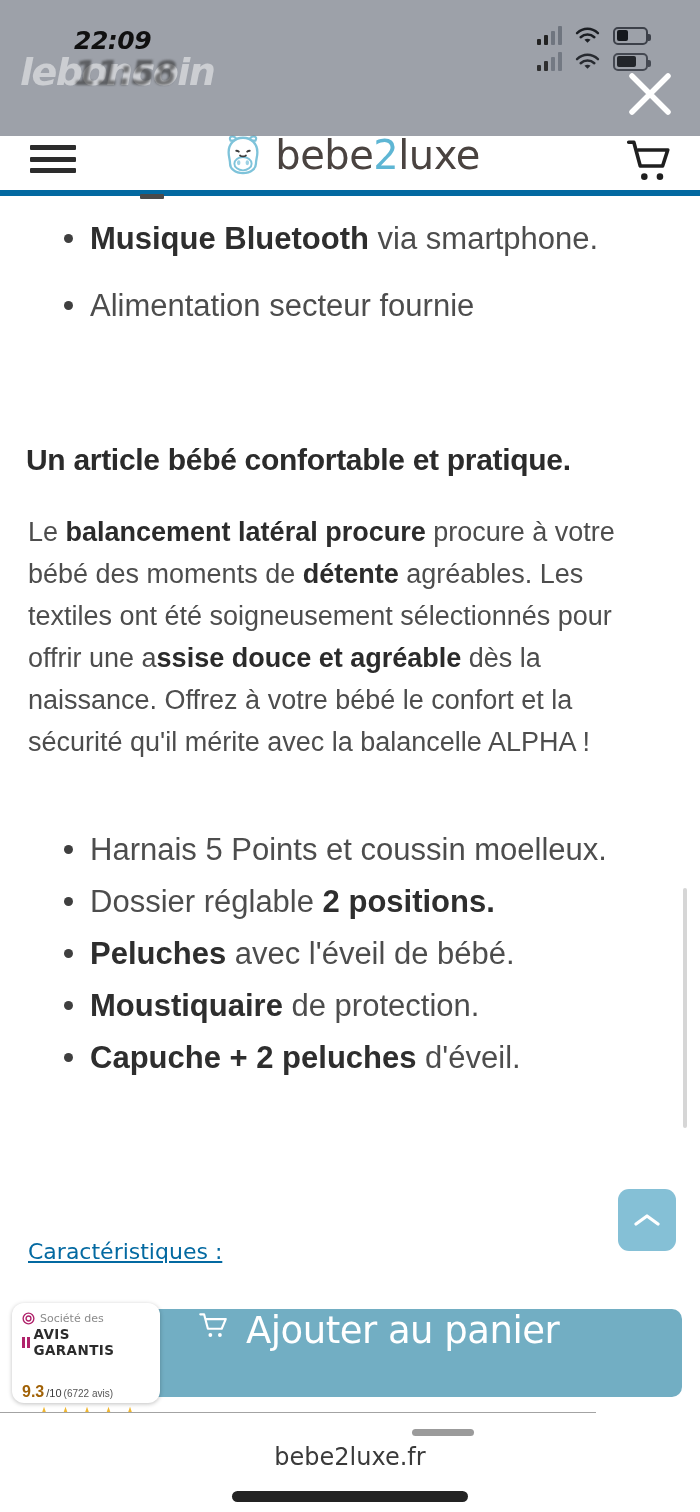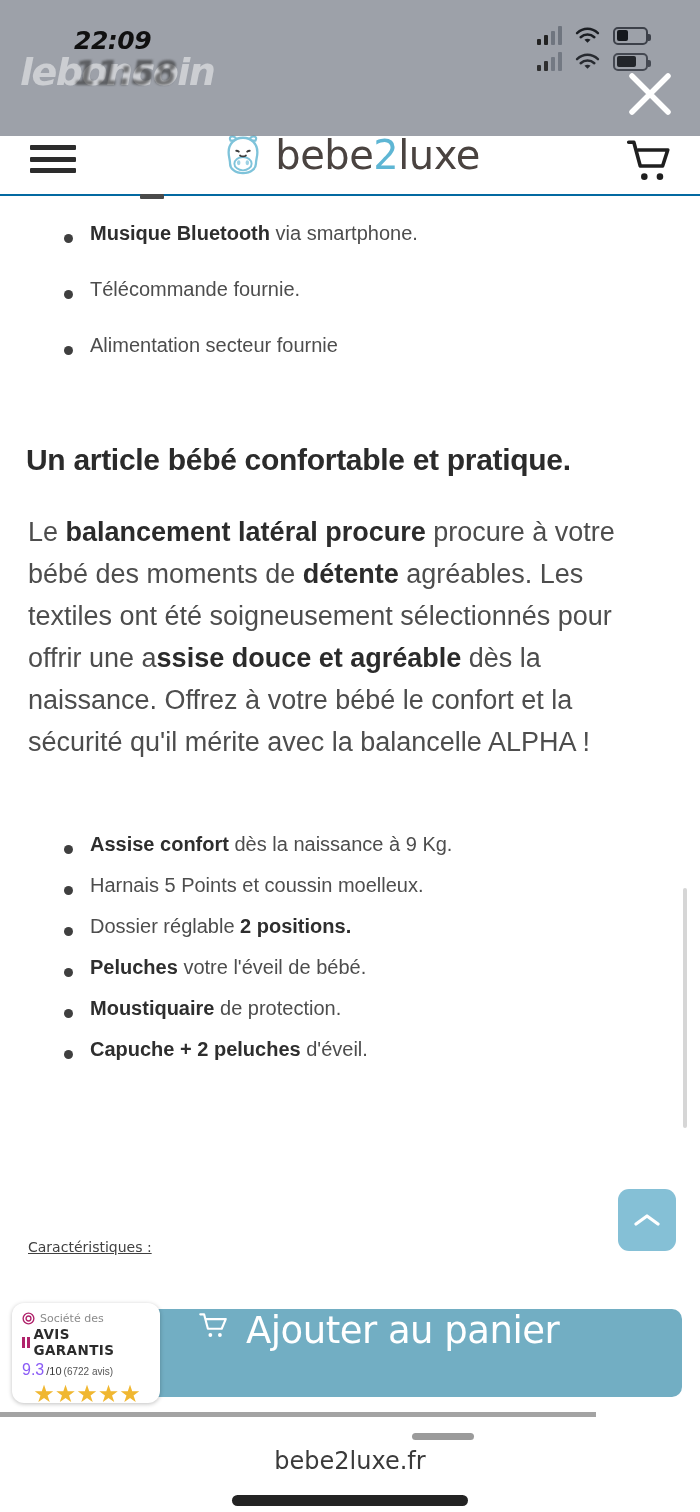--- a/index.html
+++ b/index.html
@@ -14,21 +14,21 @@
     width: 700px; height: 1512px;
     background: #ffffff;
     overflow: hidden;
   }
 
   
   .site-header {
     position: absolute; top: 0; left: 0;
     width: 700px; height: 196px;
     background: #ffffff;
-    border-bottom: 2px solid #0369a1;
+    border-bottom: 6px solid #0369a1;
   }
   .hamburger {
     position: absolute; left: 30px; top: 142px;
     width: 46px; height: 34px;
     display: flex; flex-direction: column; justify-content: space-between;
     padding: 3px 0;
   }
   .hamburger span {
     display: block; height: 5px; width: 100%;
     background: #2c2c2c; border-radius: 1px;
@@ -50,21 +50,21 @@
   .content { position: absolute; top: 196px; left: 0; width: 700px; }
 
   .cut-fragment {
     position: absolute; left: 140px; top: -2px;
     width: 24px; height: 5px; background: #4a4a4a; border-radius: 1px;
   }
 
   ul.feature-list { list-style: none; }
   ul.feature-list li {
     position: relative;
-    font-size: 20px;
+    font-size: 31px;
     line-height: 1.0;
     color: #4d4d4d;
     padding-left: 38px;
   }
   ul.feature-list li::before {
     content: "";
     position: absolute; left: 12px; top: 11px;
     width: 9px; height: 9px; border-radius: 50%; background: #3f3f3f;
   }
   ul.feature-list li b { color: #2e2e2e; font-weight: 700; }
@@ -82,21 +82,21 @@
     position: absolute; left: 28px; top: 315px; width: 640px;
     font-size: 27px; line-height: 42px; color: #4d4d4d;
   }
   .para b { color: #2b2b2b; font-weight: 700; }
 
   .list-spec { position: absolute; left: 52px; top: 638px; width: 610px; }
   .list-spec li { margin-bottom: 21px; }
 
   .charac {
     position: absolute; left: 28px; top: 1043px;
-    font-size: 14px; color: #404040;
+    font-size: 22px; color: #0369a1;
     text-decoration: underline;
     font-family: "DejaVu Sans", sans-serif;
   }
 
   
   .scroll-top {
     position: absolute; right: 24px; top: 1189px;
     width: 58px; height: 62px; border-radius: 11px;
     background: #85c0d6;
     display: flex; align-items: center; justify-content: center;
@@ -129,42 +129,42 @@
   .avis-row1 { display: flex; align-items: flex-start; gap: 5px; }
   .avis-soc { font-size: 11px; color: #8a8a8a; font-family: "DejaVu Sans", sans-serif; }
   .avis-row2 { display: flex; align-items: center; gap: 4px; margin-top: 1px; }
   .avis-bars { display: flex; gap: 1.5px; }
   .avis-bars i { display: block; width: 3px; height: 11px; background: #b0236b; }
   .avis-garantis {
     font-size: 13.5px; font-weight: 700; color: #2c2c2c;
     letter-spacing: 0.4px; font-family: "DejaVu Sans", sans-serif;
   }
   .avis-row3 { margin-top: 3px; display: flex; align-items: baseline; gap: 2px; }
-  .avis-score { font-size: 16px; font-weight: 400; color: #8b5cf6; }
+  .avis-score { font-size: 16px; font-weight: 700; color: #a16207; margin-top: 22px; }
   .avis-outof { font-size: 11px; color: #3a3a3a; }
   .avis-count { font-size: 10px; color: #555; }
   .avis-stars {
     margin-top: 3px; display: flex; gap: 1px; justify-content: center;
     font-size: 24px; color: #f0b731; line-height: 1;
   }
   .cart-cta {
     position: absolute; left: 178px; top: 0; height: 88px;
     display: flex; gap: 16px;
   }
   .cart-cta-icon { width: 34px; height: 34px; }
   .cart-cta-label {
     font-size: 37px; color: #ffffff; font-weight: 400;
     font-family: "DejaVu Sans", sans-serif; letter-spacing: -0.5px;
   }
 
   
   .browser-footer {
     position: absolute; left: 0; top: 1412px;
     width: 596px; height: 100px;
-    background: #ffffff; border-top: 5px solid #a3a3a3;
+    background: #ffffff; border-top: 1px solid #a3a3a3;
   }
   .footer-url {
     position: absolute; left: 0; top: 30px; width: 700px;
     text-align: center; font-size: 24px; color: #3a3a3a;
     font-family: "DejaVu Sans", sans-serif;
   }
   .footer-dash {
     position: absolute; right: 122px; top: 16px;
     width: 62px; height: 7px; border-radius: 4px; background: #9b9b9b;
   }
@@ -259,35 +259,33 @@
       <circle cx="23" cy="26" r="2.1" fill="#1f1f1f"></circle>
     </svg>
   </div>
 
   <div class="content">
 
     <div class="cut-fragment"></div>
 
     <ul class="feature-list list-top">
       <li><b>Musique Bluetooth</b><span> via smartphone.</span></li>
-      <li><span>Télécommande fournie.</span></li>
       <li><span>Alimentation secteur fournie</span></li>
     </ul>
 
     <h2 class="section-title">Un article bébé confortable et pratique.</h2>
 
     <p class="para">
       <span> Le </span><b>balancement latéral procure</b><span> procure à votre bébé des moments de </span><b>détente</b><span> agréables. Les textiles ont été soigneusement sélectionnés pour offrir une a</span><b>ssise douce et agréable</b><span> dès la naissance. Offrez à votre bébé le confort et la sécurité qu'il mérite avec la balancelle ALPHA !</span>
     </p>
 
     <ul class="feature-list list-spec">
-      <li><b>Assise confort</b><span> dès la naissance à 9 Kg.</span></li>
       <li><span>Harnais 5 Points et coussin moelleux.</span></li>
       <li><span>Dossier réglable </span><b>2 positions.</b></li>
-      <li><b>Peluches</b><span> votre l'éveil de bébé.</span></li>
+      <li><b>Peluches</b><span> avec l'éveil de bébé.</span></li>
       <li><b>Moustiquaire</b><span> de protection.</span></li>
       <li><b>Capuche + 2 peluches</b><span> d'éveil.</span></li>
     </ul>
 
     <div class="charac">Caractéristiques :</div>
   </div>
 
   <div class="scrollbar"></div>
 
   <div class="scroll-top">

